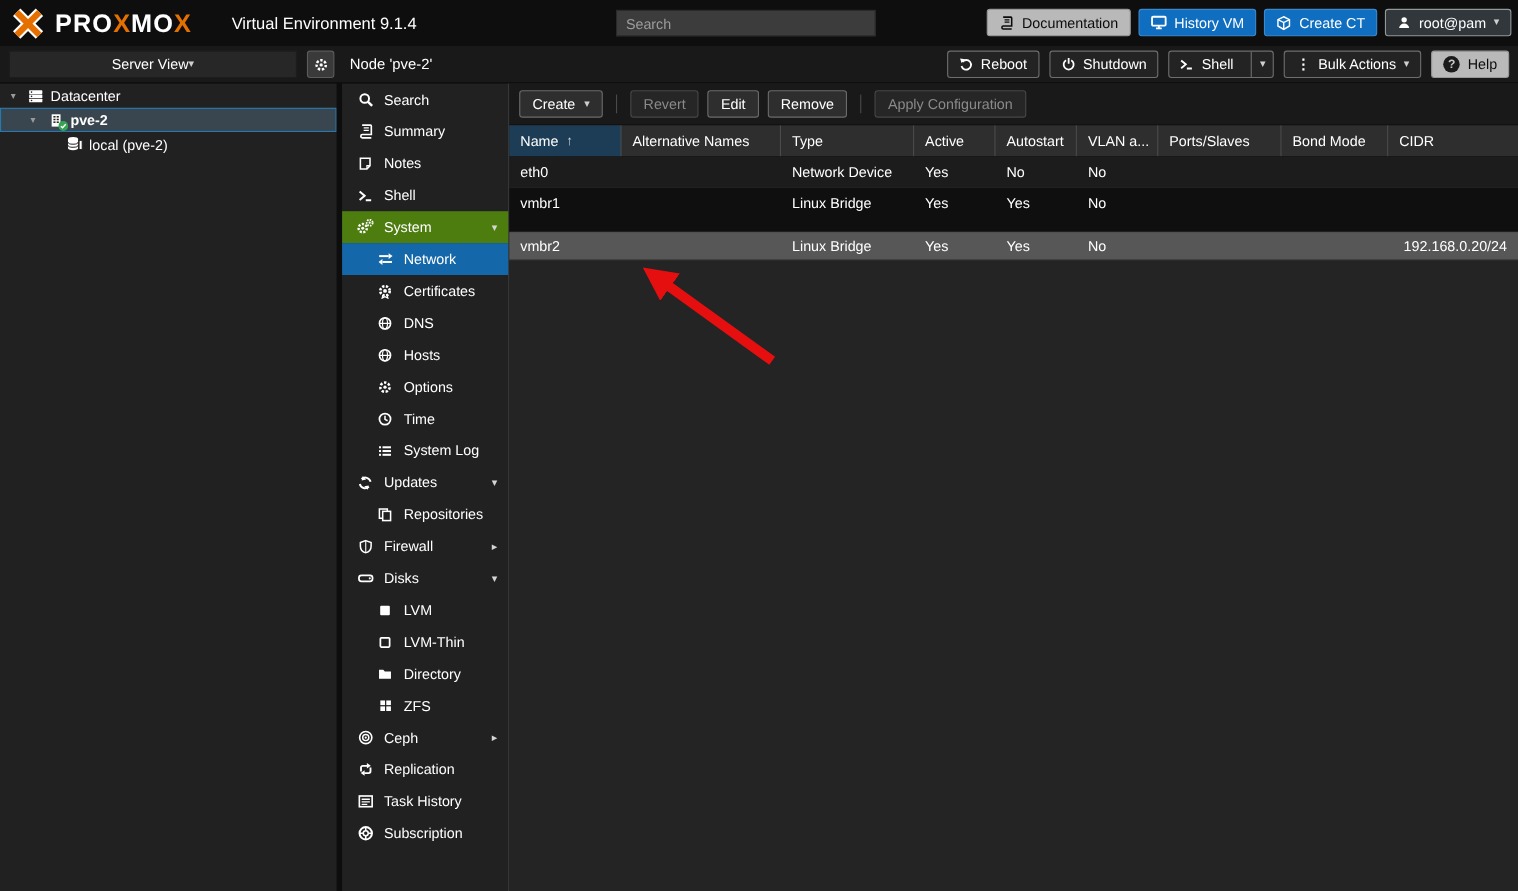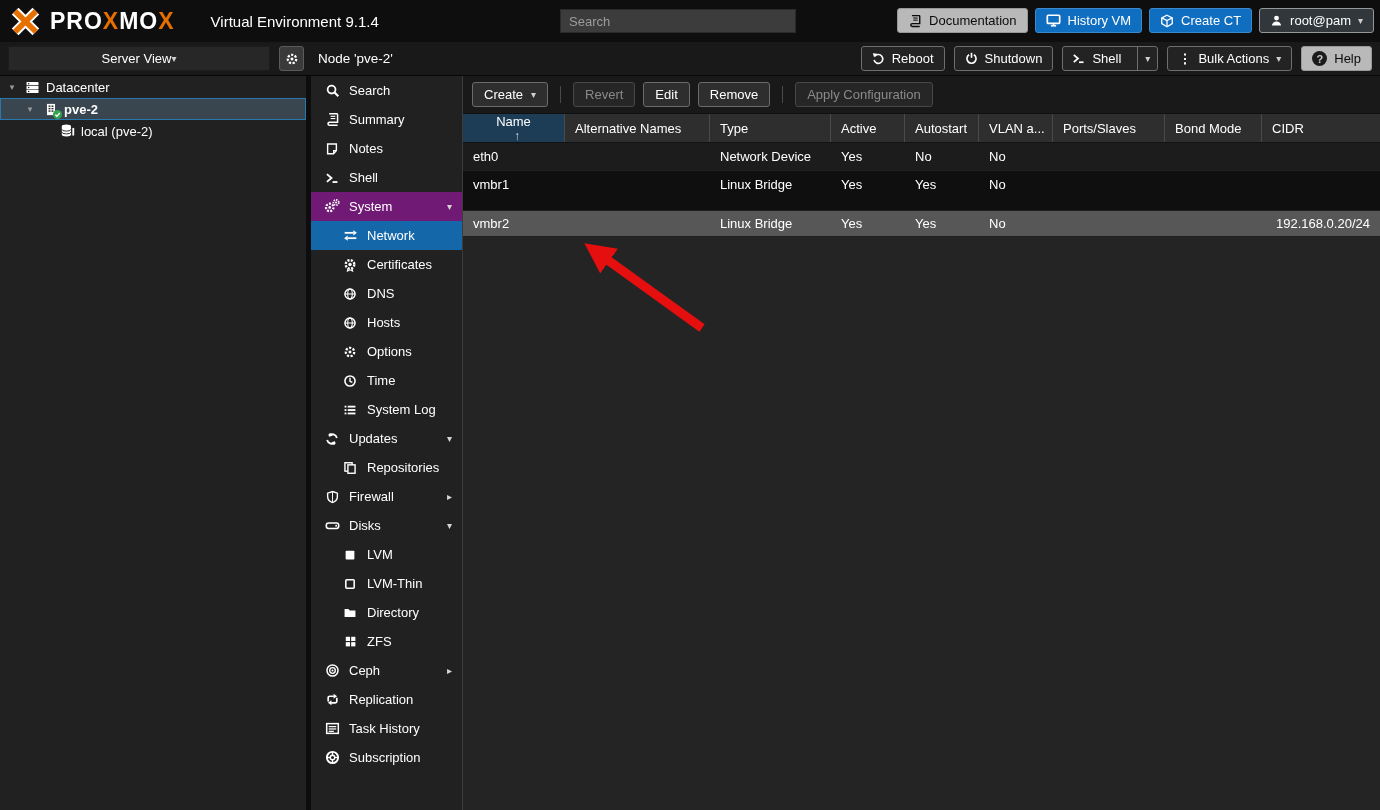--- a/index.html
+++ b/index.html
@@ -51,36 +51,36 @@
   .trow.lvl1{padding-left:22px;}
   .trow.lvl2{padding-left:58px;}
   .trow.selected{background:#39464f;border-color:#2678ae;}
   .tree-icon{position:relative;width:17px;height:16px;display:flex;align-items:center;justify-content:center;}
   .badge{position:absolute;right:-3px;bottom:-2px;}
 
   
   .srow{height:29px;display:flex;align-items:center;gap:9px;padding:0 10px 0 13px;cursor:pointer;box-sizing:border-box;}
   .srow .icon{width:16px;height:16px;}
   .srow.lvl1{padding-left:31px;}
-  .srow.open-group{background:#701a75;}
+  .srow.open-group{background:#4d7c0f;}
   .srow .group-chev{margin-left:auto;color:#d5d5d5;font-size:10px;}
   .srow.selected{background:#1467a8;}
 
   
   .crud{position:absolute;top:0;left:0;right:0;height:38px;background:#191919;display:flex;align-items:center;
         gap:8px;padding-left:9px;border-bottom:1px solid #101010;box-sizing:border-box;}
   .tbtn{background:#2e2e2e;border:1px solid #6b6b6b;border-radius:3px;height:25px;padding:0 11px;color:#fff;
         display:inline-flex;align-items:center;gap:8px;font-size:13px;cursor:pointer;box-sizing:border-box;white-space:nowrap;}
   .tbtn.disabled{color:#8a8a8a;border-color:#474747;background:#262626;cursor:default;}
   .tsep{width:1px;height:17px;background:#4a4a4a;margin:0 4px;}
 
   
   .grid-hdr{position:absolute;top:38px;left:0;right:0;height:29px;background:#2e2e2e;display:flex;border-bottom:1px solid #121212;box-sizing:border-box;}
   .hcell{display:flex;align-items:center;padding:0 10px;border-right:1px solid #4a4a4a;box-sizing:border-box;cursor:pointer;white-space:nowrap;overflow:hidden;}
-  .hcell.sorted{background:#1d3d56;flex-direction:column;}
+  .hcell.sorted{background:#1d3d56;}
   .sort-arrow{margin-left:7px;color:#d8d8d8;font-size:12px;}
   .c1{width:102px;} .c2{width:145px;} .c3{width:121px;} .c4{width:74px;} .c5{width:74px;}
   .c6{width:74px;} .c7{width:112px;} .c8{width:97px;} .c9{flex:1;}
   .rows{position:absolute;top:67px;left:0;right:0;}
   .row{display:flex;box-sizing:border-box;border-bottom:1px solid #202020;cursor:pointer;}
   .row .cell{padding:6px 10px 0 10px;box-sizing:border-box;white-space:nowrap;overflow:hidden;}
   .row.h28{height:28px;} .row.h40{height:40px;} .row.h26{height:26px;}
   .row.h26 .cell{padding-top:5px;}
   .row.stripe-a{background:#1c1c1c;}
   .row.stripe-b{background:#0f0f0f;}

